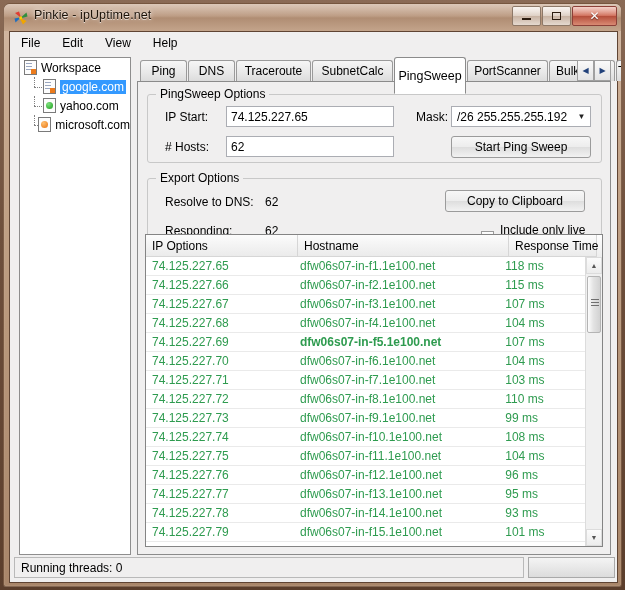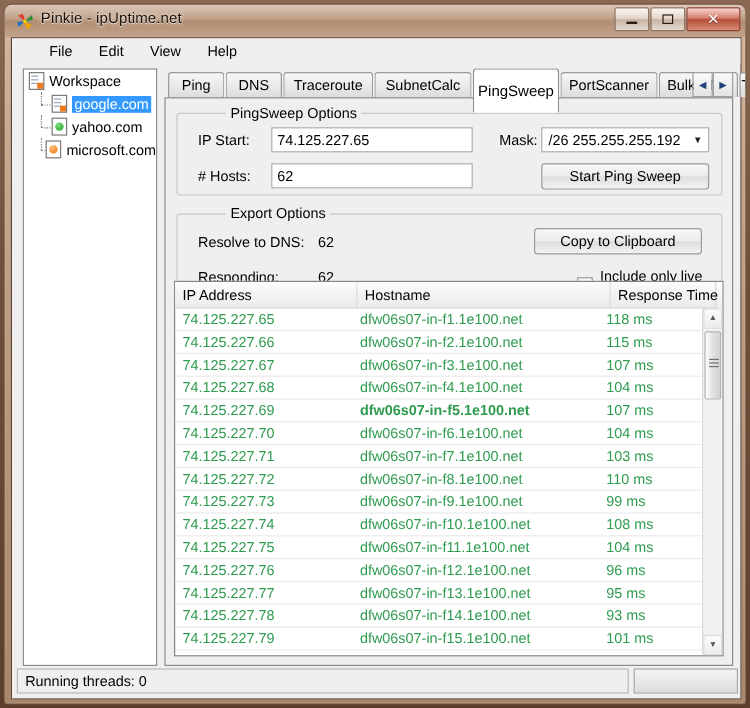--- a/index.html
+++ b/index.html
@@ -57,21 +57,21 @@
 
   
   .client {
     position: absolute; left: 5px; top: 27px; width: 609px; height: 552px;
     background: #f0efef; border: 1px solid #5f4433;
   }
 
   
   .menubar {
     position: absolute; left:0; top:0; width:100%; height: 22px;
-    background: #f0efef; display: flex; align-items: center; padding-left: 20px;
+    background: #f0efef; display: flex; align-items: center; padding-left: 0;
   }
   .menu-item {
     font-size: 12px; color: #000; padding: 3px 11px; cursor: default;
   }
 
   
   .tree-panel {
     position: absolute; left: 9px; top: 25px; width: 112px; height: 498px;
     background: #fff; border: 1px solid #8e8e8e;
     overflow: hidden; font-size: 12px;
@@ -128,21 +128,21 @@
   }
   .tabpage {
     position: absolute; left: 0; top: 24px; width: 100%; height: 474px;
     background: #f0efef; border: 1px solid #8b8b8b;
   }
 
   
   .groupbox { position: absolute; border: 1px solid #c8c8c8; border-radius: 3px; }
   .groupbox > .gbtitle {
     position: absolute; top: -8px; left: 8px; background: #f0efef;
-    padding: 0 4px; font-size: 12px; color: #000; margin-left: 32px;
+    padding: 0 4px; font-size: 12px; color: #000;
   }
   .lbl { position: absolute; font-size: 12px; color: #000; white-space: nowrap; }
   .txtbox {
     position: absolute; background: #fff; border: 1px solid #abadb3;
     font-size: 12px; color: #000; padding: 2px 4px; display: flex; align-items: center;
   }
   .btn {
     position: absolute;
     background: linear-gradient(180deg,#f7f7f7 0%,#ededed 48%,#dedede 52%,#f2f2f2 100%);
     border: 1px solid #9b9b9b; border-radius: 3px;
@@ -345,21 +345,21 @@
           <div class="btn" style="left:297px; top:11px; width:140px; height:22px;">Copy to Clipboard</div>
 
           <div class="chk" style="left:297px; top:44px;">
             <span class="chkbox"></span>
             <span>Include only live hosts</span>
           </div>
         </div>
 
         <div class="lvwrap">
           <div class="lv-head">
-            <div class="lv-th col-ip">IP Address</div>
+            <div class="lv-th col-ip">IP Options</div>
             <div class="lv-th col-host">Hostname</div>
             <div class="lv-th col-rt">Response Time</div>
           </div>
           <div class="lv-body" id="lv-body">
               <div class="lv-row">
                 <div class="lv-td col-ip" style="color: rgb(46, 155, 79);">74.125.227.65</div>
                 <div class="lv-td col-host" style="color: rgb(46, 155, 79);">dfw06s07-in-f1.1e100.net</div>
                 <div class="lv-td col-rt" style="color: rgb(46, 155, 79);">118 ms</div>
               </div>
               <div class="lv-row">

